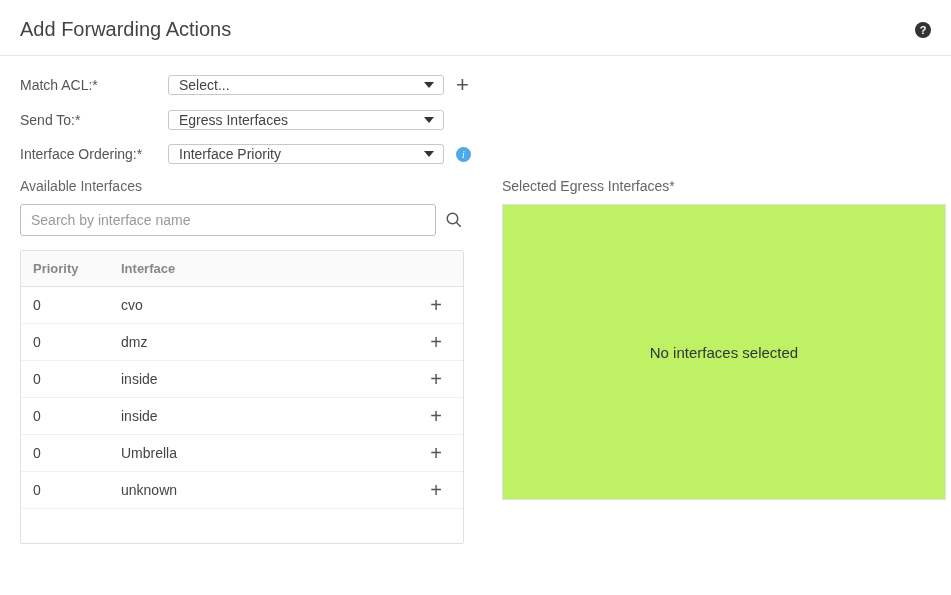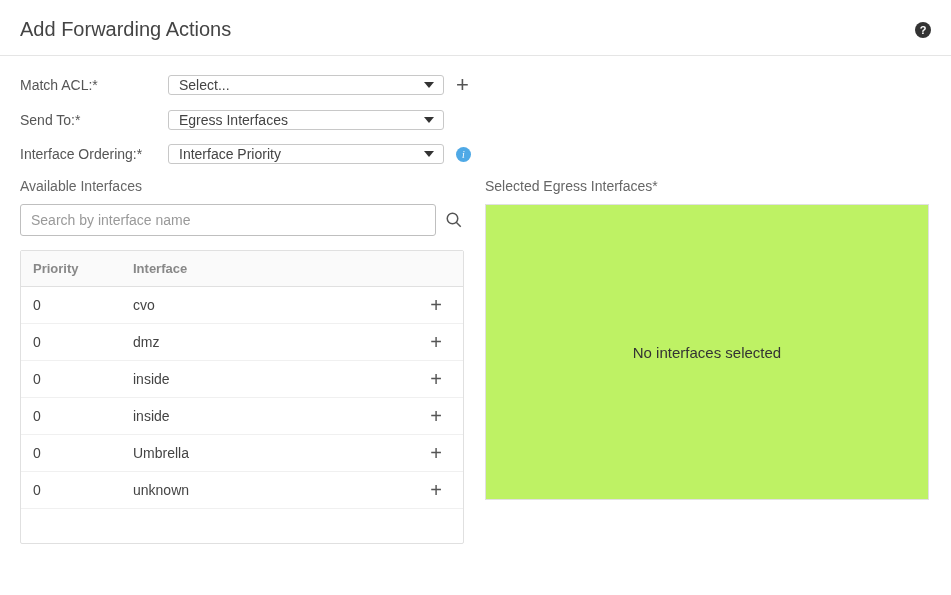--- a/index.html
+++ b/index.html
@@ -11,30 +11,30 @@
 .body { padding: 18px 20px 22px 20px; }
 .form-row { display: flex; align-items: center; margin-bottom: 14px; }
 .label { width: 148px; color: #555; font-size: 14px; }
 .select-wrap { position: relative; width: 276px; }
 .select-wrap select { width: 100%; height: 20px; padding: 0 30px 0 10px; font-size: 14px; color: #444; border: 1px solid #c8c8c8; border-radius: 3px; background: #fff; appearance: none; -webkit-appearance: none; cursor: pointer; }
 .select-wrap::after { content: ""; position: absolute; right: 10px; top: 50%; transform: translateY(-50%); width: 0; height: 0; border-left: 5px solid transparent; border-right: 5px solid transparent; border-top: 6px solid #333; pointer-events: none; }
 .placeholder { color: #888; }
 .after-icon { margin-left: 12px; display: flex; align-items: center; }
 .plus-icon { font-size: 22px; color: #555; cursor: pointer; line-height: 1; }
 .info-icon { width: 15px; height: 15px; border-radius: 50%; background: #4fa9e6; color: #fff; font-size: 10px; font-style: italic; font-family: Georgia, serif; display: flex; align-items: center; justify-content: center; cursor: pointer; }
-.dual-pane { display: flex; gap: 21px; margin-top: 4px; }
+.dual-pane { display: flex; gap: 38px; margin-top: 4px; }
 .pane { flex: 0 0 444px; }
 .pane-title { font-size: 14px; color: #666; margin-bottom: 10px; }
 .search-row { display: flex; align-items: center; gap: 8px; margin-bottom: 14px; }
 .search-input { flex: 1; height: 32px; padding: 2px 10px; font-size: 14px; border: 1px solid #bfbfbf; border-radius: 3px; background: #fff; }
 .search-input::placeholder { color: #999; }
 .search-btn { width: 20px; height: 20px; display: flex; align-items: center; justify-content: center; cursor: pointer; color: #555; }
 .table { border: 1px solid #e0e0e0; border-radius: 2px; }
 .thead { display: flex; background: #fafafa; border-bottom: 1px solid #e0e0e0; padding: 10px 12px; font-size: 13px; color: #888; font-weight: 600; }
-.col-priority { width: 100px; }
+.col-priority { width: 88px; }
 .col-interface { flex: 1; }
 .col-action { width: 30px; }
 .tbody .row { display: flex; align-items: center; padding: 8px 12px; border-bottom: 1px solid #f0f0f0; font-size: 14px; color: #444; min-height: 34px; }
 .tbody .row:last-child { border-bottom: none; }
 .tbody .tail { height: 20px; border-bottom: none; }
 .row .add-btn { font-size: 20px; color: #555; cursor: pointer; line-height: 1; text-align: center; width: 30px; }
 .selected-box { border: 1px solid #e0e0e0; background: #bef264; height: 296px; display: flex; align-items: center; justify-content: center; color: #333; font-size: 15px; }
 </style>
 </head>
 <body>

